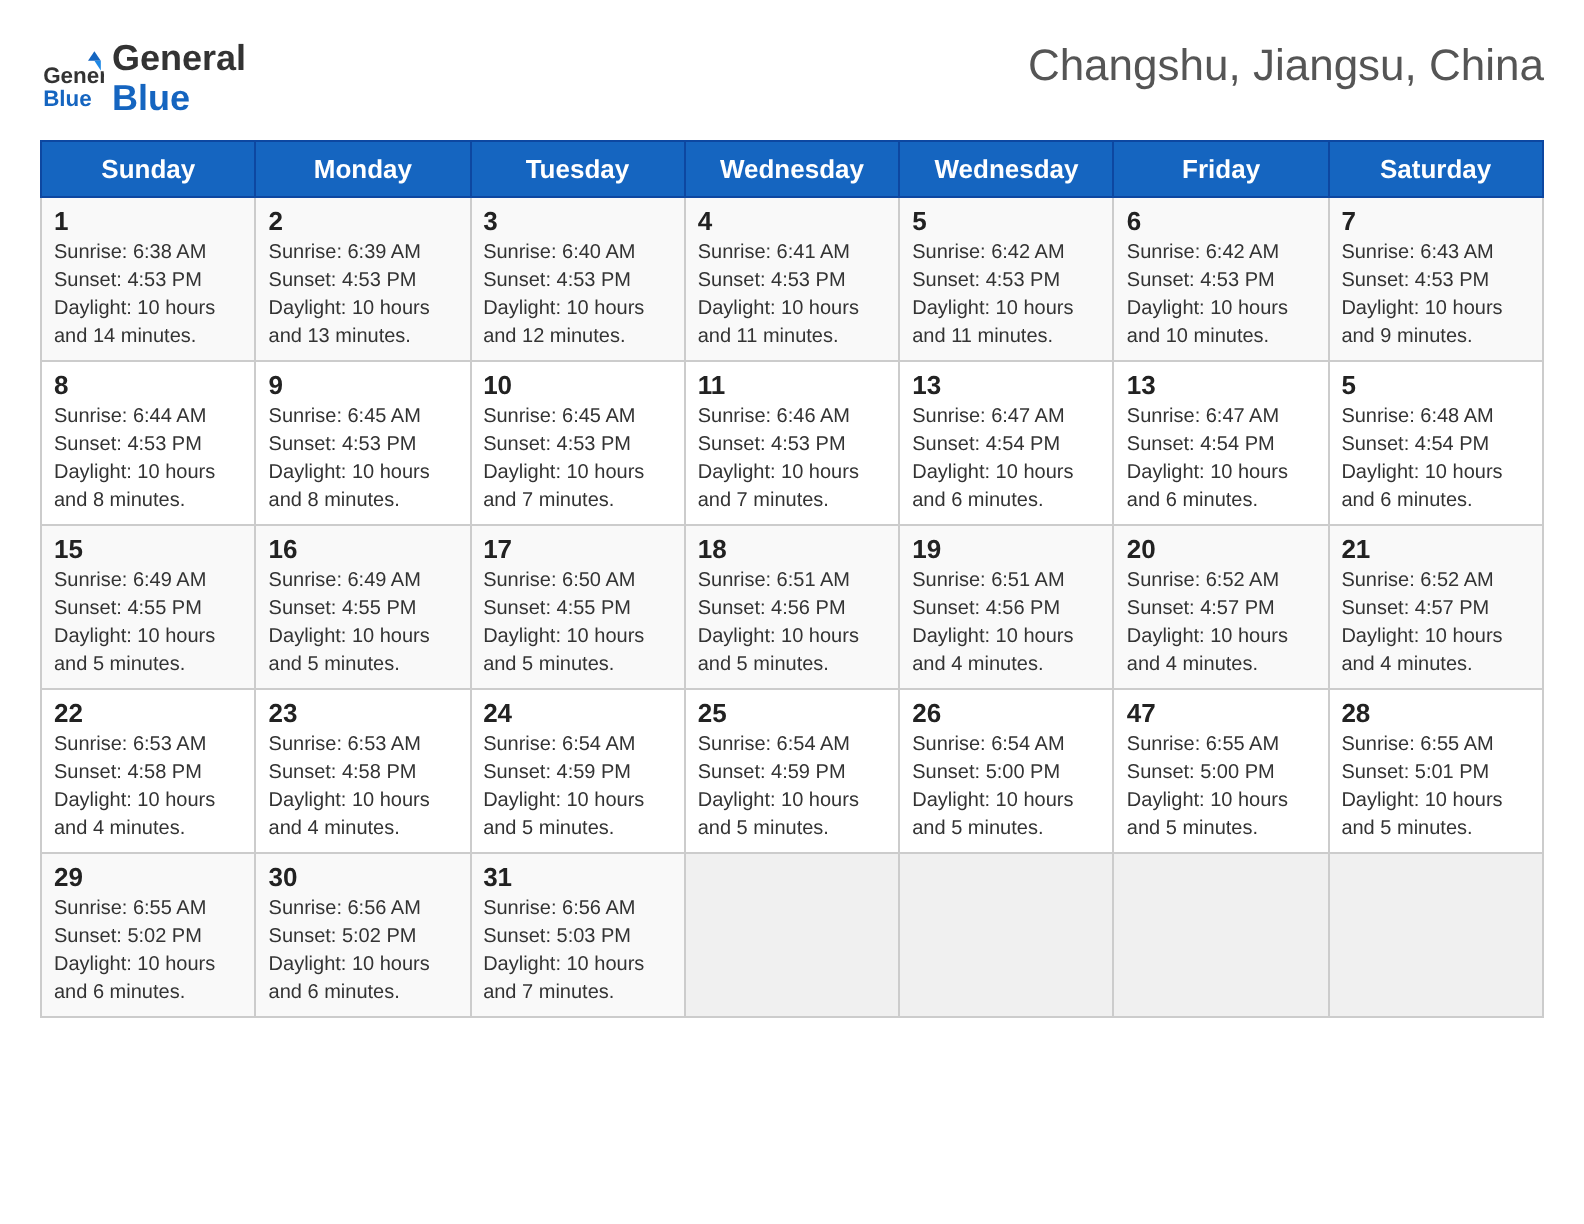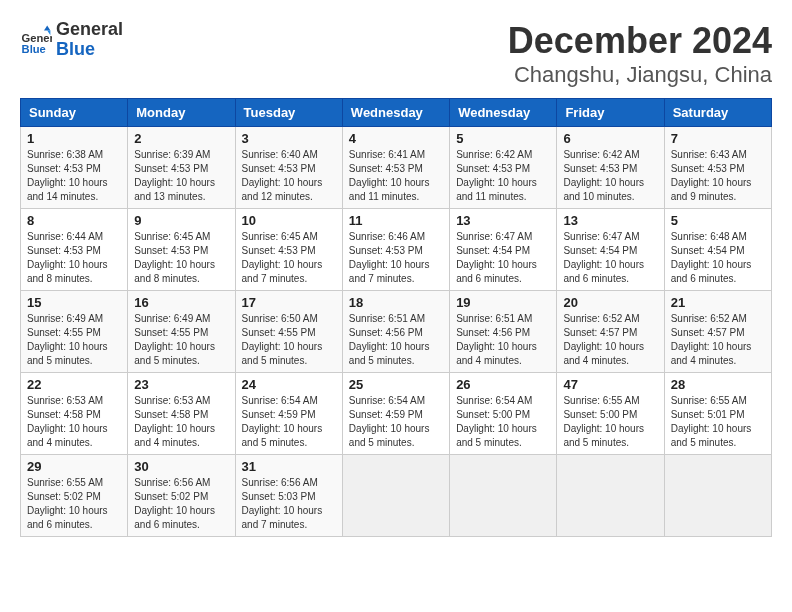--- a/index.html
+++ b/index.html
@@ -43,21 +43,21 @@
       color: #555;
     }
     table {
       width: 100%;
       border-collapse: collapse;
       font-size: 10px;
     }
     thead tr th {
       background-color: #1565c0;
       color: #fff;
-      text-align: left;
+      text-align: center;
       padding: 6px 8px;
       font-size: 13px;
       font-weight: bold;
       border: 1px solid #0d47a1;
     }
     tbody tr td {
       border: 1px solid #ccc;
       padding: 4px 6px;
       vertical-align: top;
       width: calc(100%/7);
@@ -91,21 +91,20 @@
       <polygon points="34,8 38,14 38,8" fill="#1e88e5"></polygon>
     </svg>
     <div>
       <div class="logo-text">
         <div>General</div>
         <div><span>Blue</span></div>
       </div>
     </div>
   </div>
   <div class="title-area">
-    <div class="month-title">December 2024</div>
     <div class="subtitle">Changshu, Jiangsu, China</div>
   </div>
 </div>
 
 <table>
   <thead>
     <tr>
     <th>Sunday</th>
         <th>Monday</th>
         <th>Tuesday</th>

